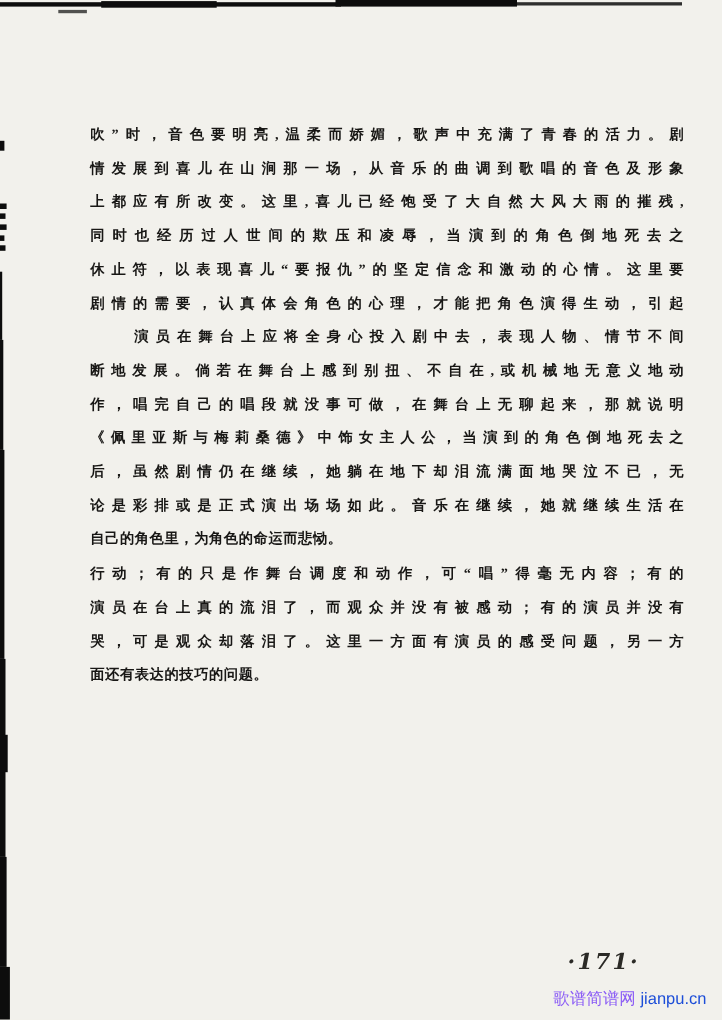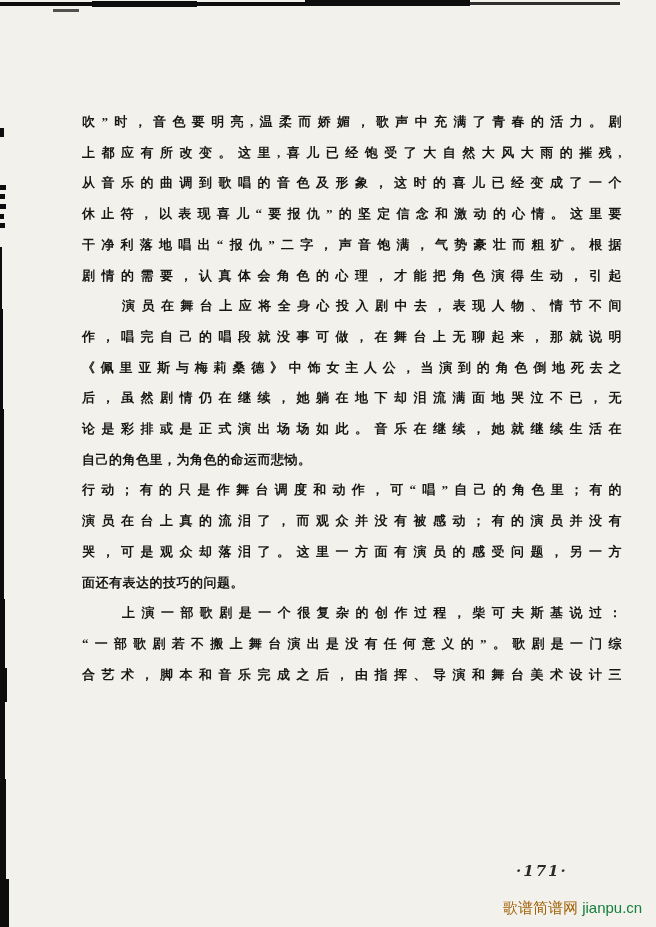--- a/index.html
+++ b/index.html
@@ -25,31 +25,31 @@
     white-space:nowrap;
     text-align:justify;
     text-align-last:justify;
     text-justify:inter-character;
   }
   .ln.indent{text-indent:40px;}
   .ln.pend{text-align-last:left;}
   
   .page-number{
     position:absolute;left:516px;top:862px;
-    font-size:15px;font-style:italic;font-weight:600;
+    font-size:20px;font-style:italic;font-weight:600;
     letter-spacing:2px;color:#2b2a26;
     font-family:"DejaVu Serif",serif;
   }
   .watermark{
     position:absolute;left:503px;top:899px;
     font-size:15px;white-space:nowrap;
     font-family:"Liberation Sans","DejaVu Sans",sans-serif;
   }
-  .watermark .wm-name{color:#a16207;}
-  .watermark .wm-url{color:#15803d;margin-left:0;}
+  .watermark .wm-name{color:#8b5cf6;}
+  .watermark .wm-url{color:#1d4ed8;margin-left:0;}
   
   .art{position:absolute;background:#0d0d0d;}
   .art-top1{left:0;top:2px;width:310px;height:4px;}
   .art-top2{left:92px;top:1px;width:105px;height:6px;}
   .art-top3{left:305px;top:0;width:165px;height:6px;}
   .art-top4{left:468px;top:2px;width:152px;height:3px;opacity:.85;}
   .art-topt{left:53px;top:9px;width:26px;height:3px;opacity:.7;}
   .art-ltick{left:0;top:128px;width:4px;height:9px;}
   .art-d1{left:0;top:185px;width:6px;height:5px;}
   .art-d2{left:0;top:194px;width:5px;height:5px;}
@@ -83,48 +83,44 @@
 <div class="art art-s3"></div>
 <div class="art art-s4"></div>
 <div class="art art-bump"></div>
 <div class="art art-s5"></div>
 <div class="art art-s6"></div>
 
 <div class="text-block">
 
   <div>
     <div class="ln">吹”时，音色要明亮,温柔而娇媚，歌声中充满了青春的活力。剧</div>
+    <div class="ln">情发展到喜儿在山涧那一场，从音乐的曲调到歌唱的音色及形象</div>
     <div class="ln">上都应有所改变。这里,喜儿已经饱受了大自然大风大雨的摧残,</div>
-    <div class="ln">从音乐的曲调到歌唱的音色及形象，这时的喜儿已经变成了一个</div>
+    <div class="ln">同时也经历过人世间的欺压和凌辱，当演到的角色倒地死去之</div>
     <div class="ln">休止符，以表现喜儿“要报仇”的坚定信念和激动的心情。这里要</div>
-    <div class="ln">干净利落地唱出“报仇”二字，声音饱满，气势豪壮而粗犷。根据</div>
     <div class="ln">剧情的需要，认真体会角色的心理，才能把角色演得生动，引起</div>
   </div>
 
   <div>
     <div class="ln indent">演员在舞台上应将全身心投入剧中去，表现人物、情节不间</div>
+    <div class="ln">断地发展。倘若在舞台上感到别扭、不自在,或机械地无意义地动</div>
     <div class="ln">作，唱完自己的唱段就没事可做，在舞台上无聊起来，那就说明</div>
     <div class="ln">《佩里亚斯与梅莉桑德》中饰女主人公，当演到的角色倒地死去之</div>
     <div class="ln">后，虽然剧情仍在继续，她躺在地下却泪流满面地哭泣不已，无</div>
     <div class="ln">论是彩排或是正式演出场场如此。音乐在继续，她就继续生活在</div>
     <div class="ln pend">自己的角色里，为角色的命运而悲恸。</div>
   </div>
 
   <div>
-    <div class="ln">行动；有的只是作舞台调度和动作，可“唱”自己的角色里；有的</div>
+    <div class="ln">行动；有的只是作舞台调度和动作，可“唱”得毫无内容；有的</div>
     <div class="ln">演员在台上真的流泪了，而观众并没有被感动；有的演员并没有</div>
     <div class="ln">哭，可是观众却落泪了。这里一方面有演员的感受问题，另一方</div>
     <div class="ln pend">面还有表达的技巧的问题。</div>
   </div>
 
-  <div>
-    <div class="ln indent">上演一部歌剧是一个很复杂的创作过程，柴可夫斯基说过：</div>
-    <div class="ln">“一部歌剧若不搬上舞台演出是没有任何意义的”。歌剧是一门综</div>
-    <div class="ln">合艺术，脚本和音乐完成之后，由指挥、导演和舞台美术设计三</div>
-  </div>
 
 </div>
 
 <div class="page-number">·171·</div>
 
 <div class="watermark">
   <span class="wm-name">歌谱简谱网</span>
   <span class="wm-url">jianpu.cn</span>
 </div>
 

